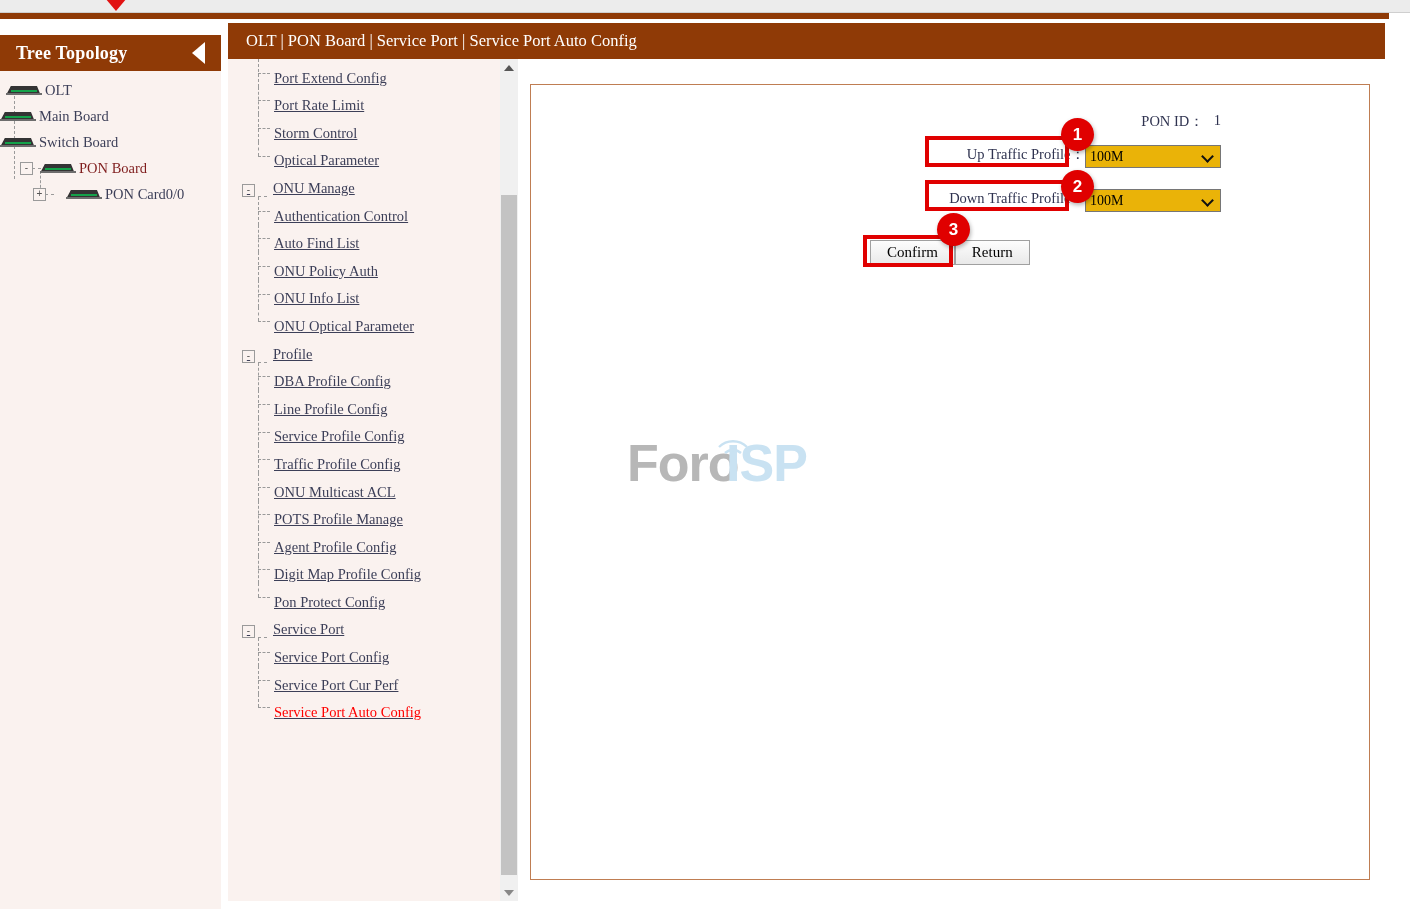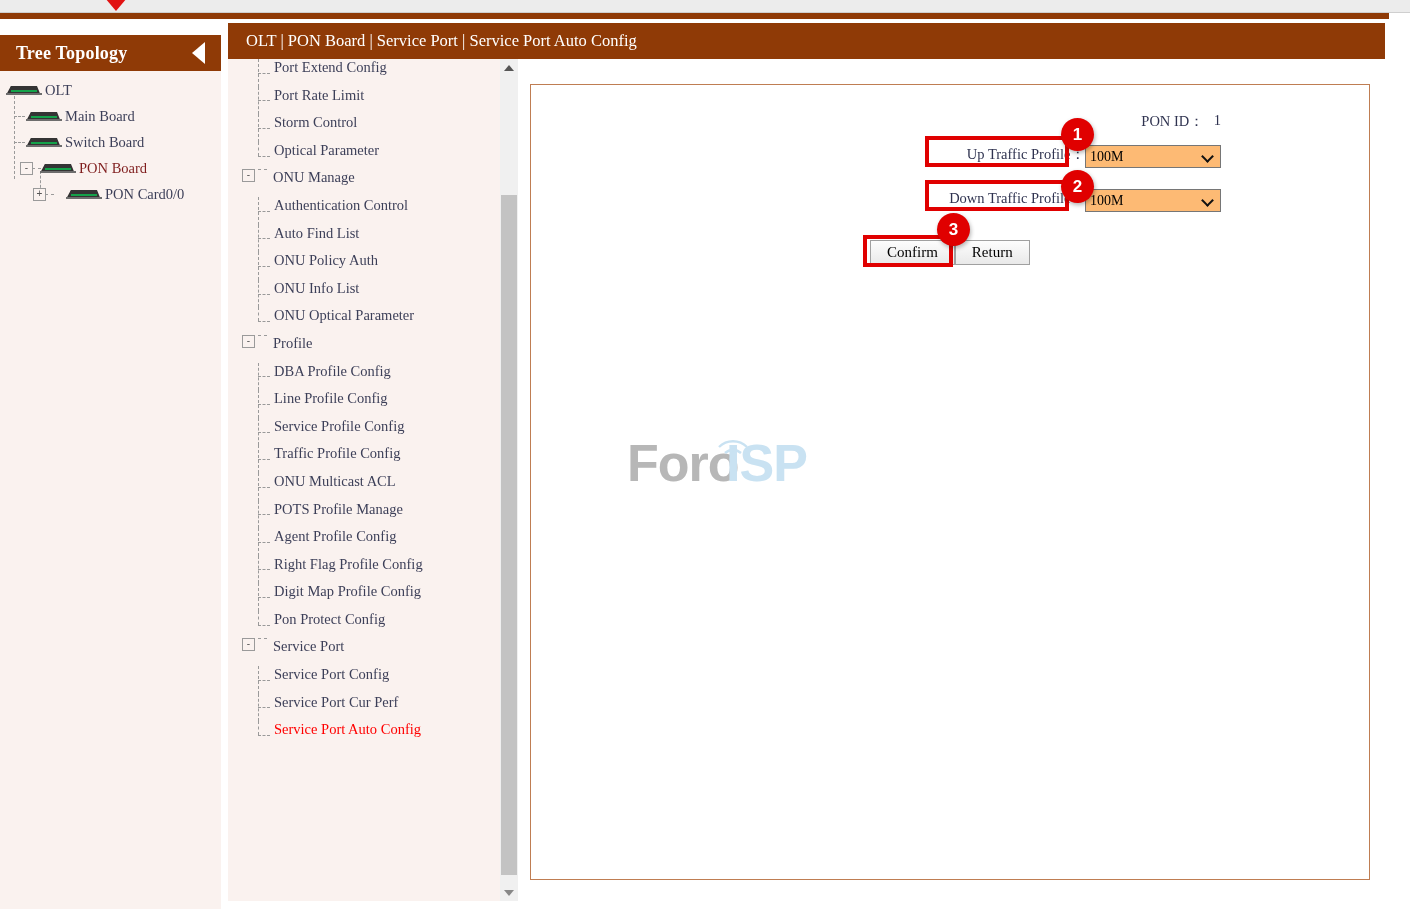--- a/index.html
+++ b/index.html
@@ -65,21 +65,21 @@
   .tnode {
     position: relative;
     display: flex;
     align-items: center;
     height: 26px;
     font-size: 14.5px;
     color: #3c3f58;
     white-space: nowrap;
   }
   .tnode.lvl0 { padding-left: 6px; }
-  .tnode.lvl1 { padding-left: 26px; }
+  .tnode.lvl1 { }
   .tnode.lvl2 { padding-left: 50px; }
   .tnode .label { margin-left: 1px; }
   .tnode .label.active { color: #7f1d1d; }
 
   .dev-icon {
     display: inline-block;
     position: relative;
     width: 36px; height: 11px;
     margin-right: 2px;
     flex: 0 0 auto;
@@ -140,25 +140,26 @@
     background: #faf2ef;
     overflow: hidden;
   }
   .menu-scroll {
     position: absolute; left: 0; top: 36px;
     width: 272px; height: 842px;
     overflow: hidden;
   }
   .menu-item {
     position: relative;
-    display: flex; align-items: flex-start;
+    display: flex; align-items: flex-end;
     height: 27.6px;
     font-size: 14.5px;
     color: #3c3f58;
     white-space: nowrap;
+    text-decoration: underline;
   }
   .menu-item.child { padding-left: 46px; }
   .menu-item.group { padding-left: 14px; }
   .menu-item .mlabel.active { color: #ff0000; }
 
   .branch {
     position: absolute; left: 30px;
     width: 12px; height: 0;
     border-top: 1px dashed #9a9a9a;
     top: 50%;
@@ -261,21 +262,21 @@
   .ponid-row .val { margin-left: 10px; }
 
   .sel-wrap { position: relative; }
   select.profile-select {
     width: 136px;
     height: 23px;
     font-size: 14px;
     font-family: "Liberation Serif", serif;
     color: #000;
     border: 1px solid #767676;
-    background: #fdba74;
+    background: #eab308;
     padding-left: 4px;
     box-sizing: border-box;
     -webkit-appearance: none;
     appearance: none;
   }
   .sel-chevron {
     position: absolute; right: 9px; top: 7px;
     width: 9px; height: 9px;
     pointer-events: none;
   }
@@ -495,25 +496,20 @@
           <span class="mlabel">POTS Profile Manage</span>
         </div>
         <div class="menu-item child">
           <span class="vline" style="left:30px; top:0; height:100%;"></span>
           <span class="branch"></span>
           <span class="mlabel">Agent Profile Config</span>
         </div>
         <div class="menu-item child">
           <span class="vline" style="left:30px; top:0; height:100%;"></span>
           <span class="branch"></span>
-          <span class="mlabel">Right Flag Profile Config</span>
-        </div>
-        <div class="menu-item child">
-          <span class="vline" style="left:30px; top:0; height:100%;"></span>
-          <span class="branch"></span>
           <span class="mlabel">Digit Map Profile Config</span>
         </div>
         <div class="menu-item child">
           <span class="vline" style="left:30px; top:0; height:50%;"></span>
           <span class="branch"></span>
           <span class="mlabel">Pon Protect Config</span>
         </div>
         <div class="menu-item group">
           <span class="group-box">-</span>
           <span class="group-dash"></span>

